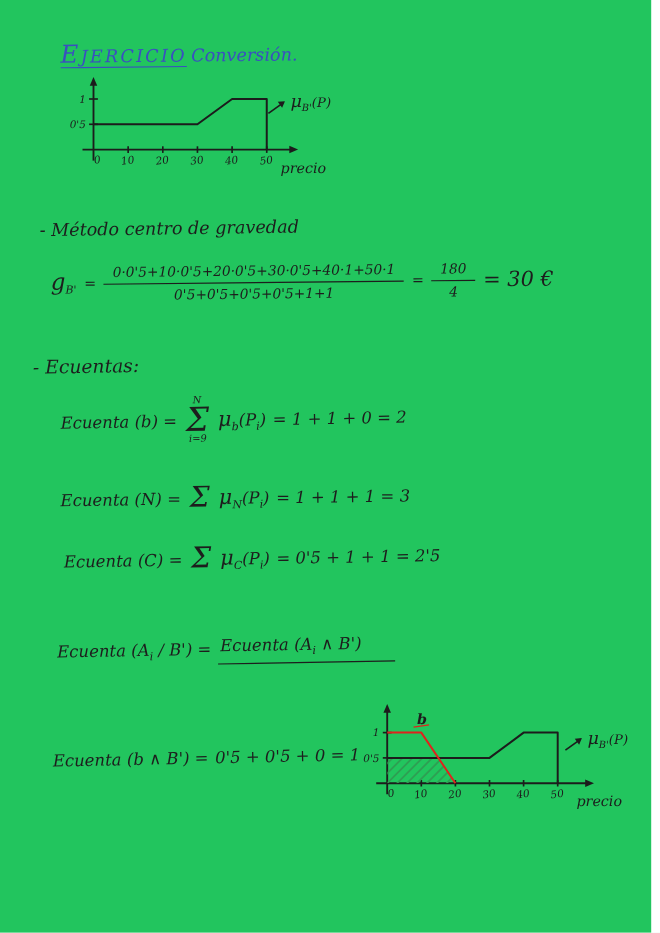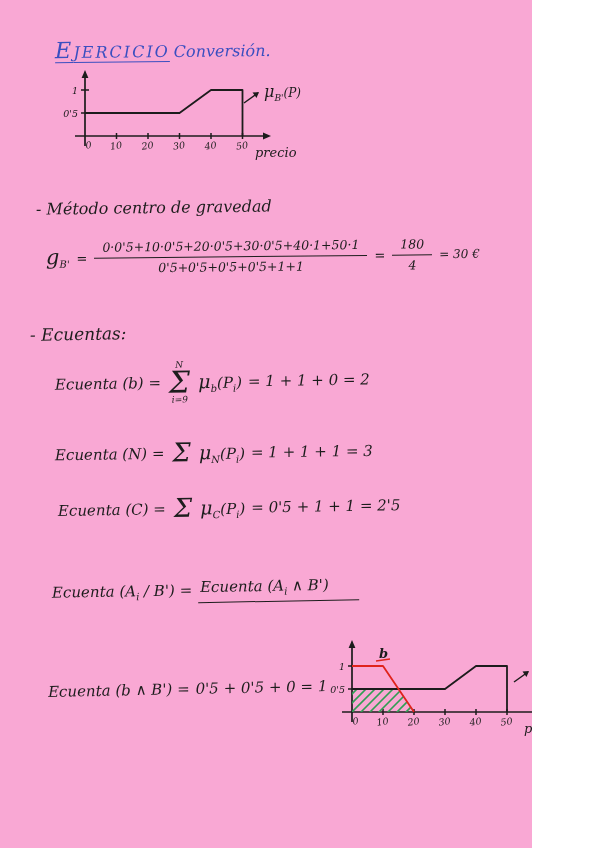--- a/index.html
+++ b/index.html
@@ -1,21 +1,21 @@
 <!DOCTYPE html>
 <html><head>
 <meta charset="utf-8">
 <style>
   * { box-sizing: border-box; margin: 0; padding: 0; }
   html,body { background:#ffffff; }
   .page {
     position: relative;
-    width: 532px;
+    width: 592px;
     height: 848px;
-    background: #f9a8d4;
+    background: #22c55e;
     overflow: hidden;
     font-family: "DejaVu Serif", serif;
     font-style: italic;
     color: #1d1d1d;
   }
   .abs { position: absolute; }
 
   
   .title {
     left: 55px; top: 36px;
@@ -44,21 +44,21 @@
     left: 46px; top: 238px;
     display: flex; align-items: center; gap: 7px;
     font-size: 13px;
     transform: rotate(-0.6deg);
     white-space: nowrap;
   }
   .gsym { font-size: 21px; line-height: 1; }
   .frac { display: inline-flex; flex-direction: column; align-items: center; font-size: 12.5px; line-height: 1.25; }
   .frac .num { border-bottom: 1.6px solid #1d1d1d; padding: 0 8px 2px; }
   .frac .den { padding-top: 2px; }
-  .result { font-size: 12px; }
+  .result { font-size: 19px; }
 
   
   .eq {
     display: flex; align-items: center; gap: 6px;
     font-size: 15px; white-space: nowrap;
   }
   #eq-b   { left: 55px; top: 360px; transform: rotate(-1deg); }
   #eq-N   { left: 55px; top: 441px; transform: rotate(-0.8deg); }
   #eq-C   { left: 58px; top: 496px; transform: rotate(-1deg); }
   #eq-cond{ left: 52px; top: 578px; transform: rotate(-1deg); }

